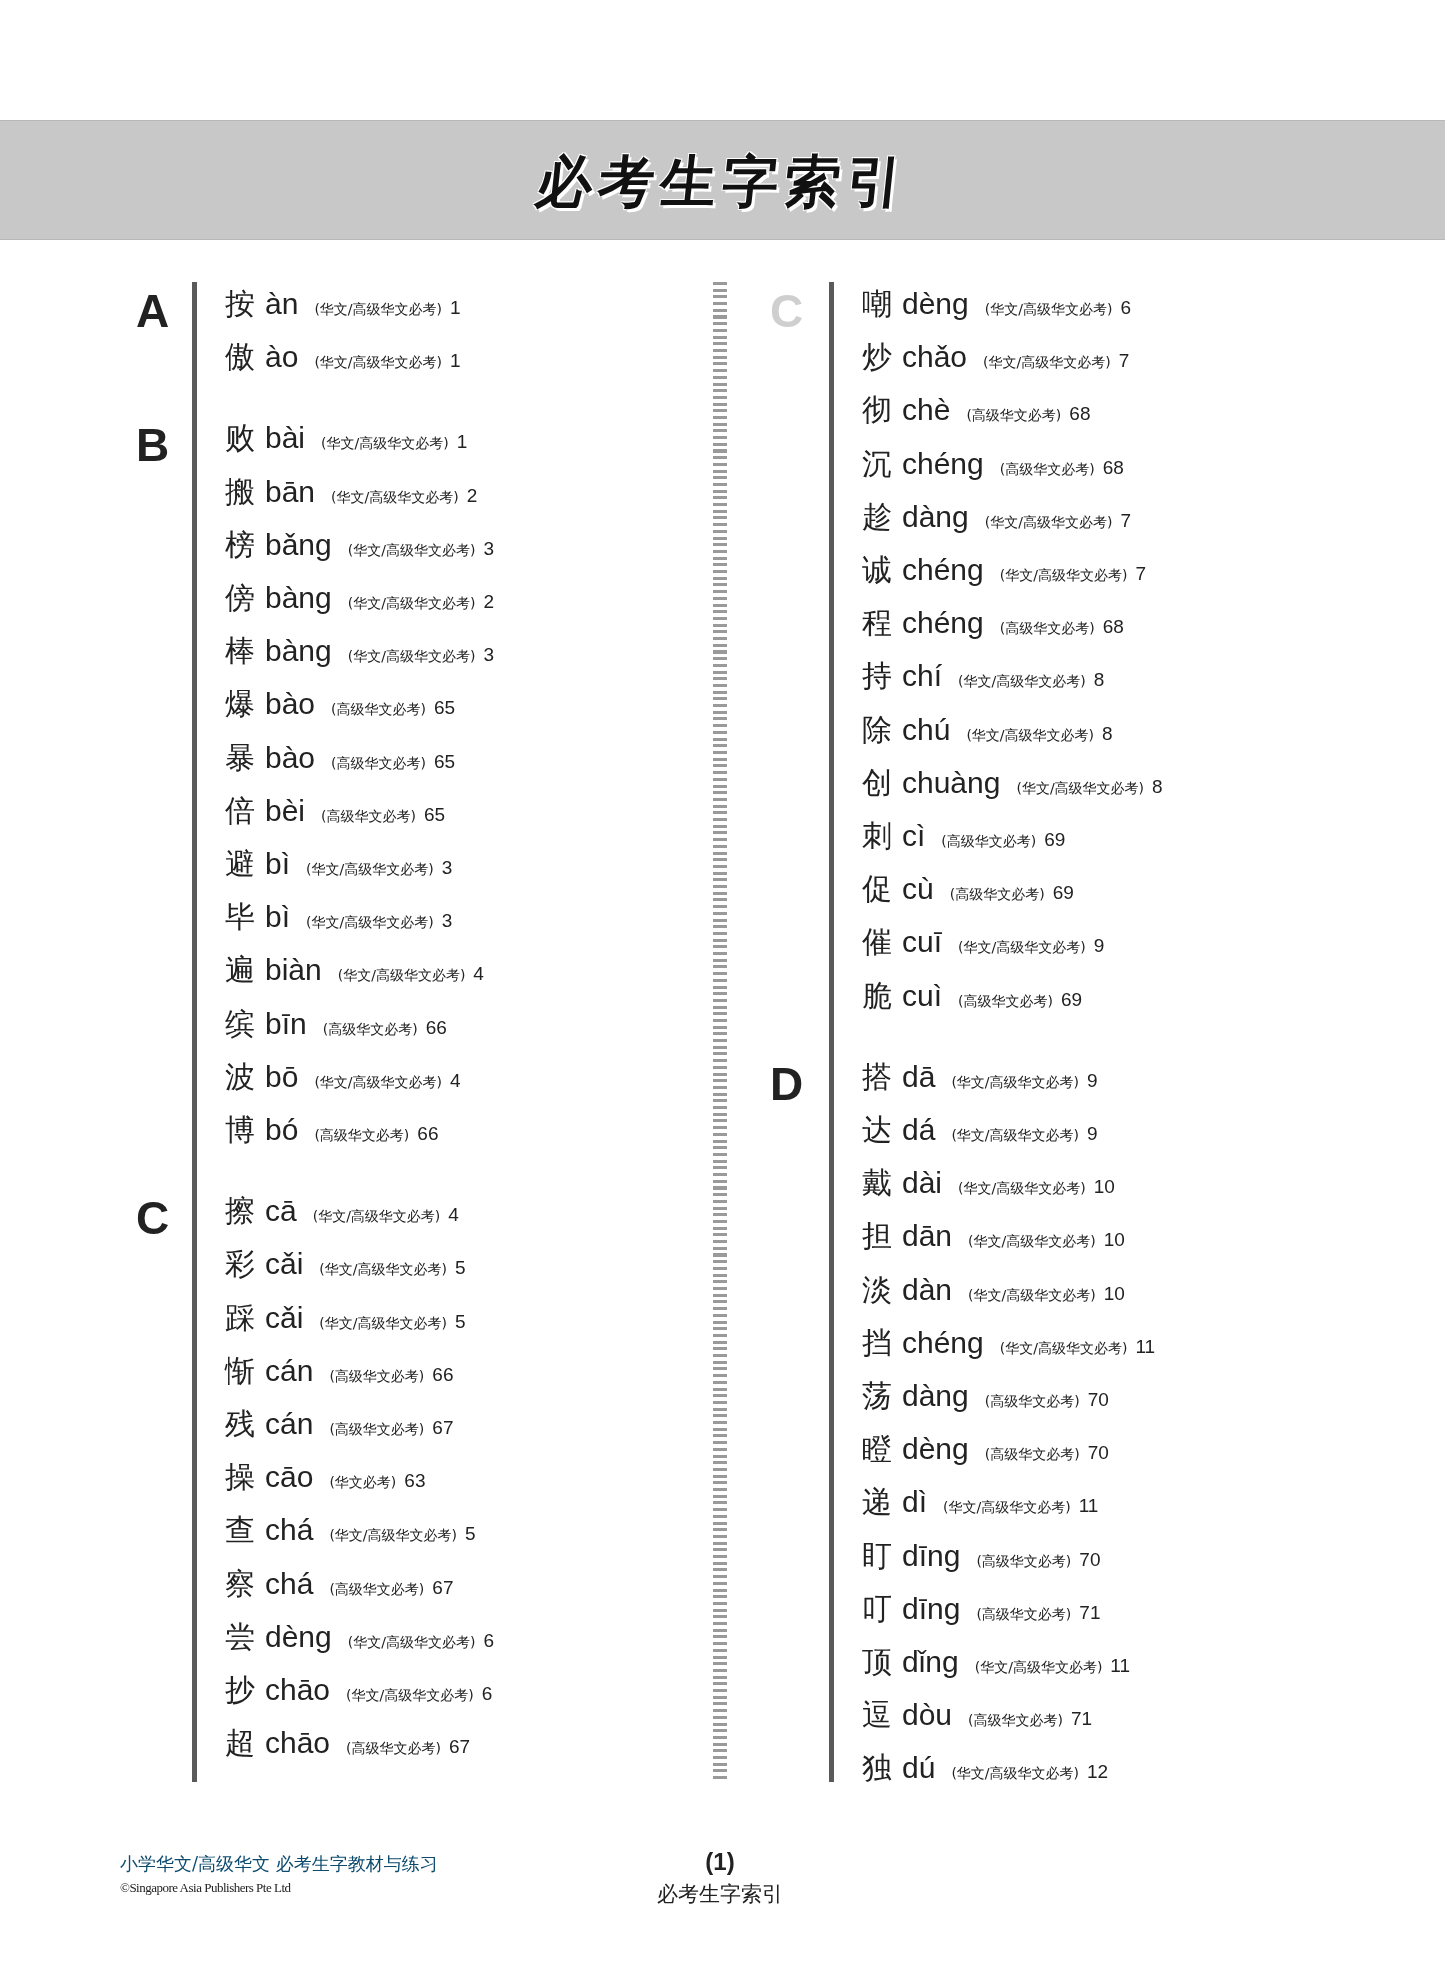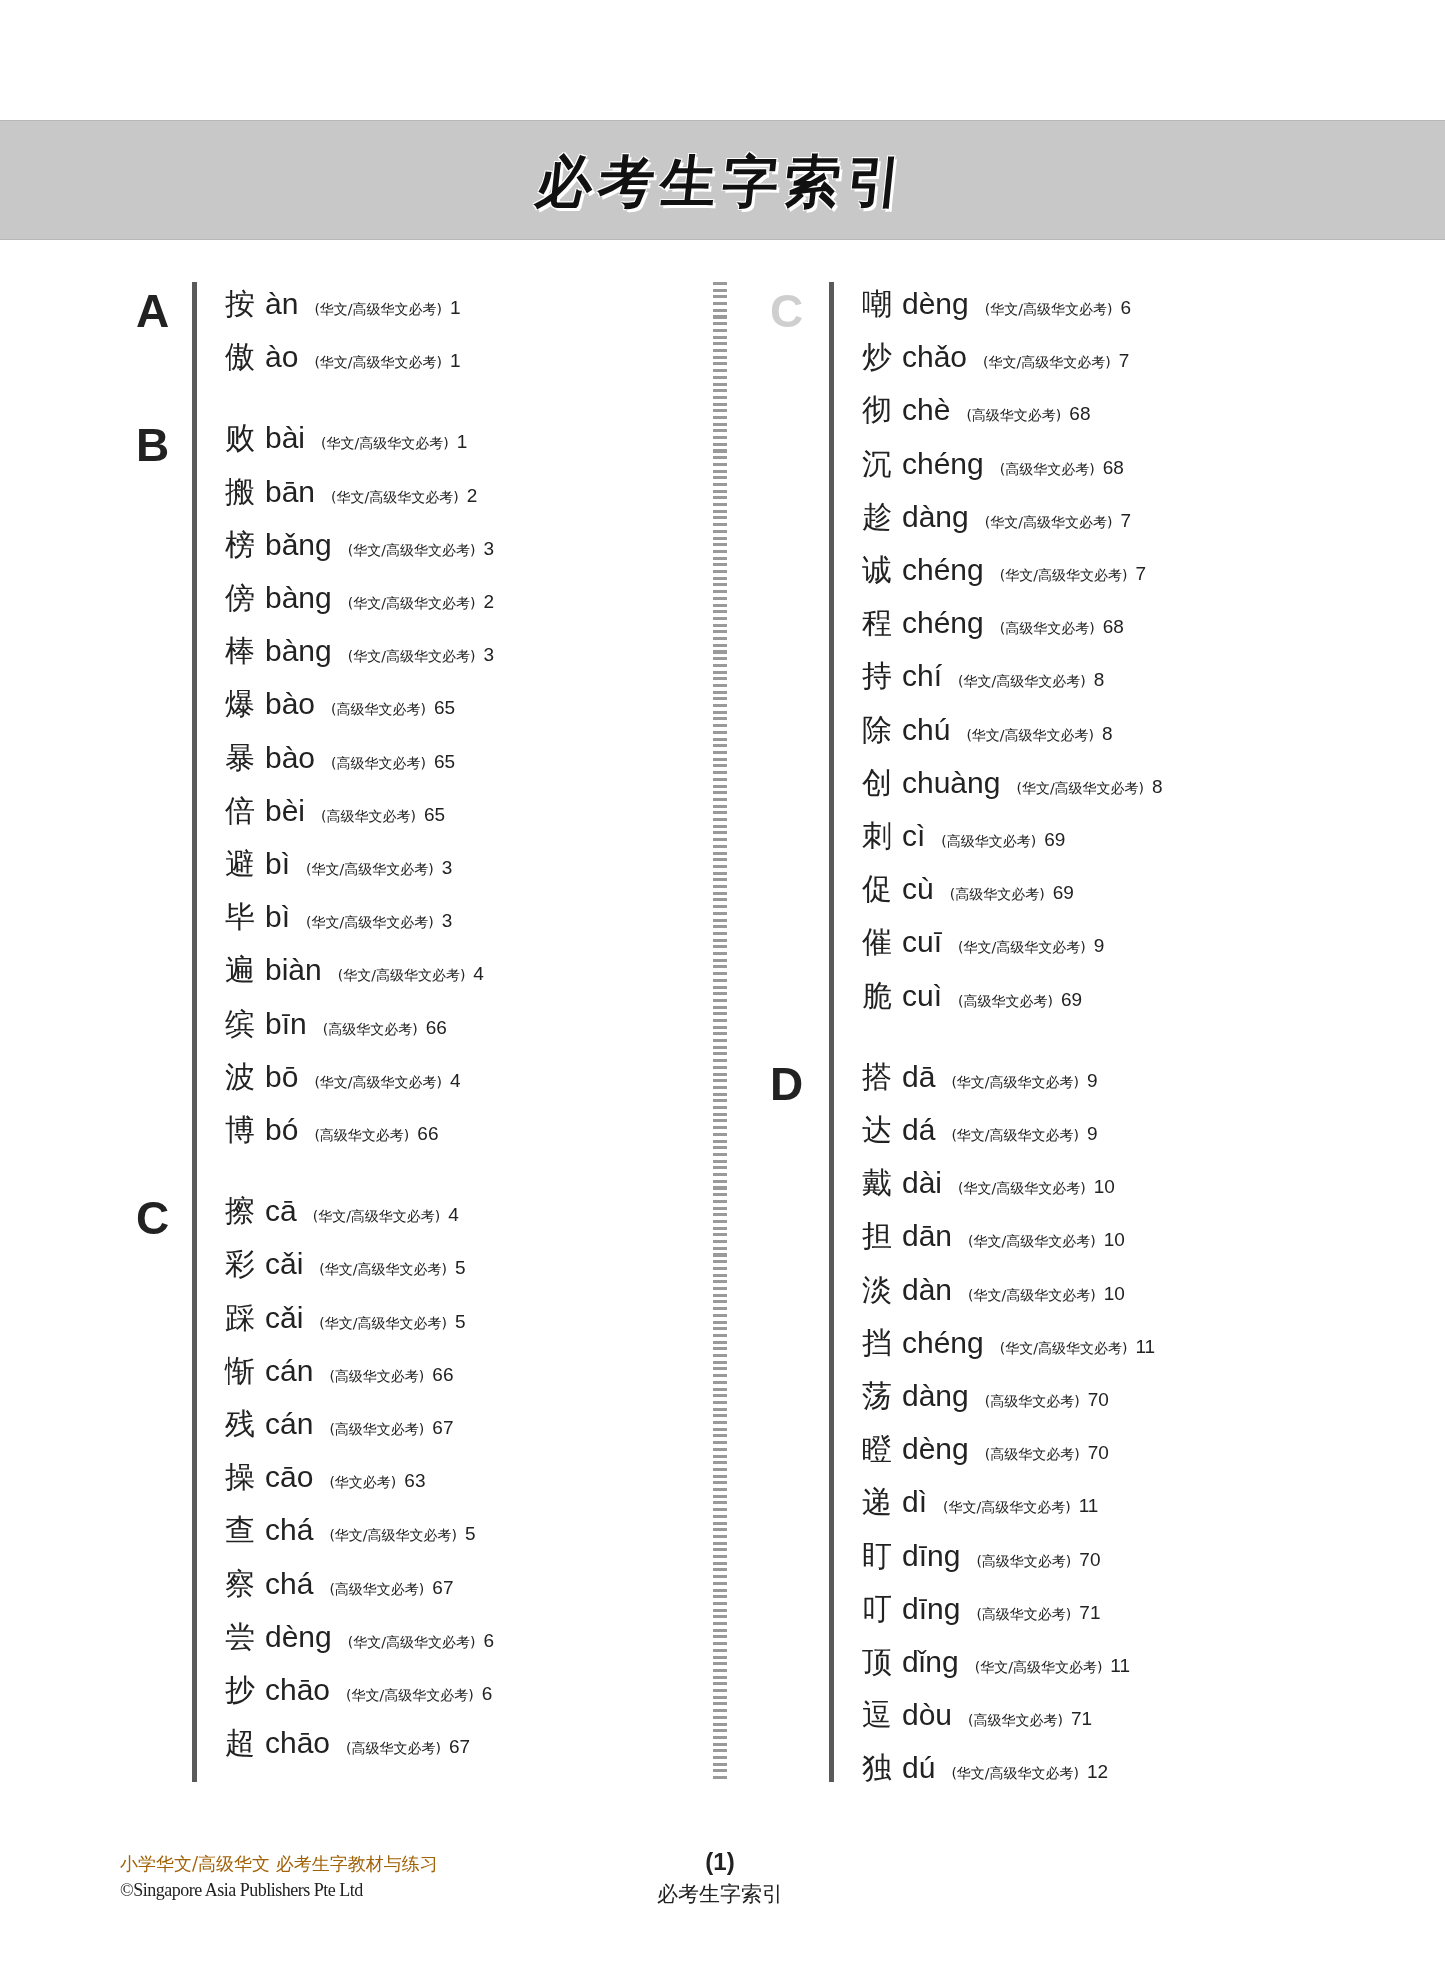--- a/index.html
+++ b/index.html
@@ -24,22 +24,22 @@
   .letter { position: absolute; font-family: "Liberation Sans", sans-serif; font-weight: bold;
             font-size: 46px; line-height: 1; color: #222; }
   .letter.ghost { color: #cfcfcf; }
   .entry { position: absolute; white-space: nowrap; height: 50px; display: flex; align-items: baseline; }
   .hanzi { font-family: "DejaVu Serif", serif; font-size: 30px; color: #222; }
   .pinyin { font-family: "Liberation Sans", sans-serif; font-size: 30px; color: #222; margin-left: 10px; }
   .tag { font-family: "DejaVu Sans", sans-serif; font-size: 14px; color: #222; margin-left: 16px; }
   .page { font-family: "Liberation Sans", sans-serif; font-size: 19px; color: #222; margin-left: 8px; }
 
   .footer-left { position: absolute; left: 120px; top: 1852px; font-family: "DejaVu Serif", serif; }
-  .footer-book { font-size: 18px; color: #a16207; }
-  .footer-copy { font-family: "Liberation Serif", serif; font-size: 18px; color: #222; margin-top: 4px; letter-spacing: -0.5px; }
+  .footer-book { font-size: 18px; color: #0c4a6e; }
+  .footer-copy { font-family: "Liberation Serif", serif; font-size: 13px; color: #222; margin-top: 4px; letter-spacing: -0.5px; }
   .footer-center { position: absolute; left: 630px; width: 180px; top: 1848px; text-align: center; }
   .footer-page { font-family: "Liberation Sans", sans-serif; font-weight: bold; font-size: 24px; color: #222; }
   .footer-section { font-family: "DejaVu Sans", sans-serif; font-size: 21px; color: #222; margin-top: 4px; }
 </style>
 </head>
 <body>
 
 <div class="banner">
   <div class="banner-title">必考生字索引</div>
 </div>

